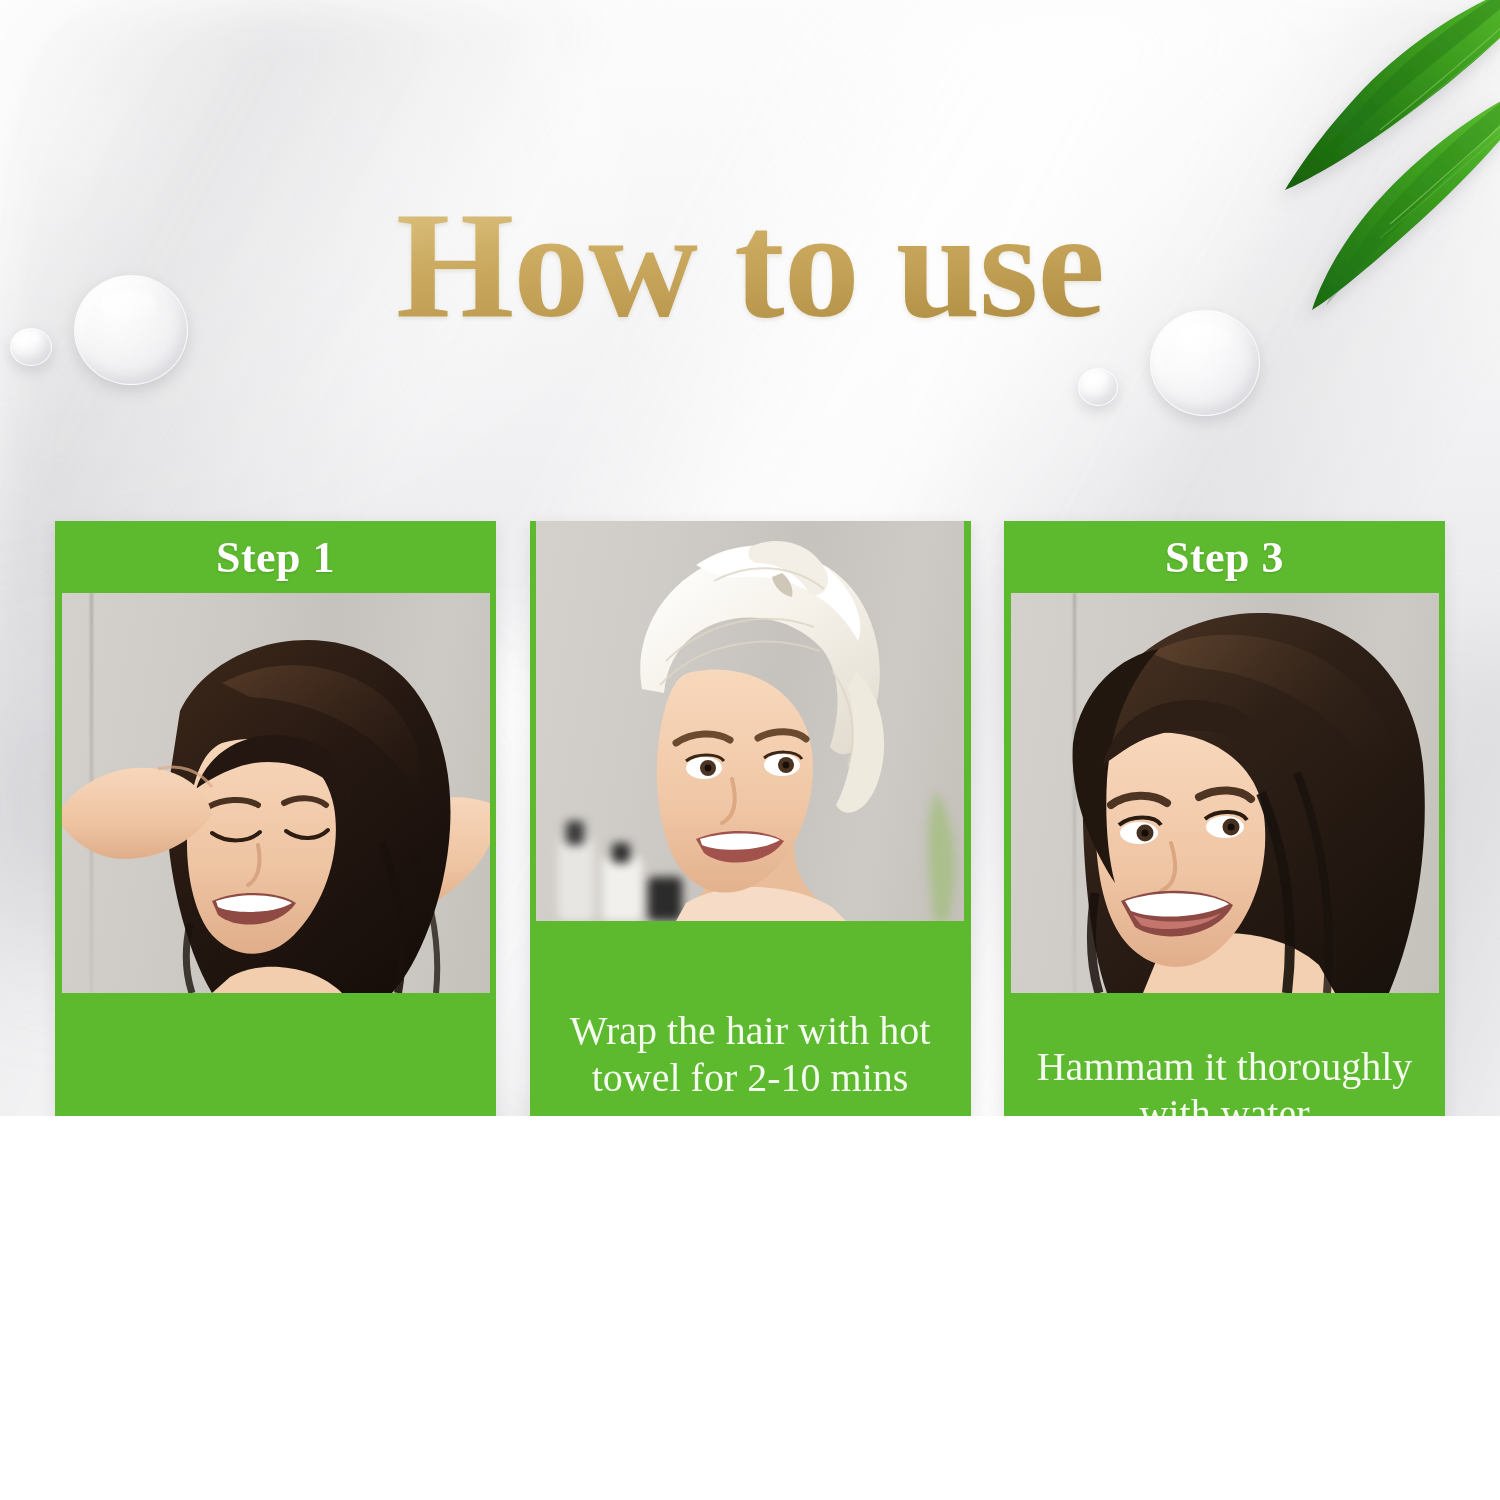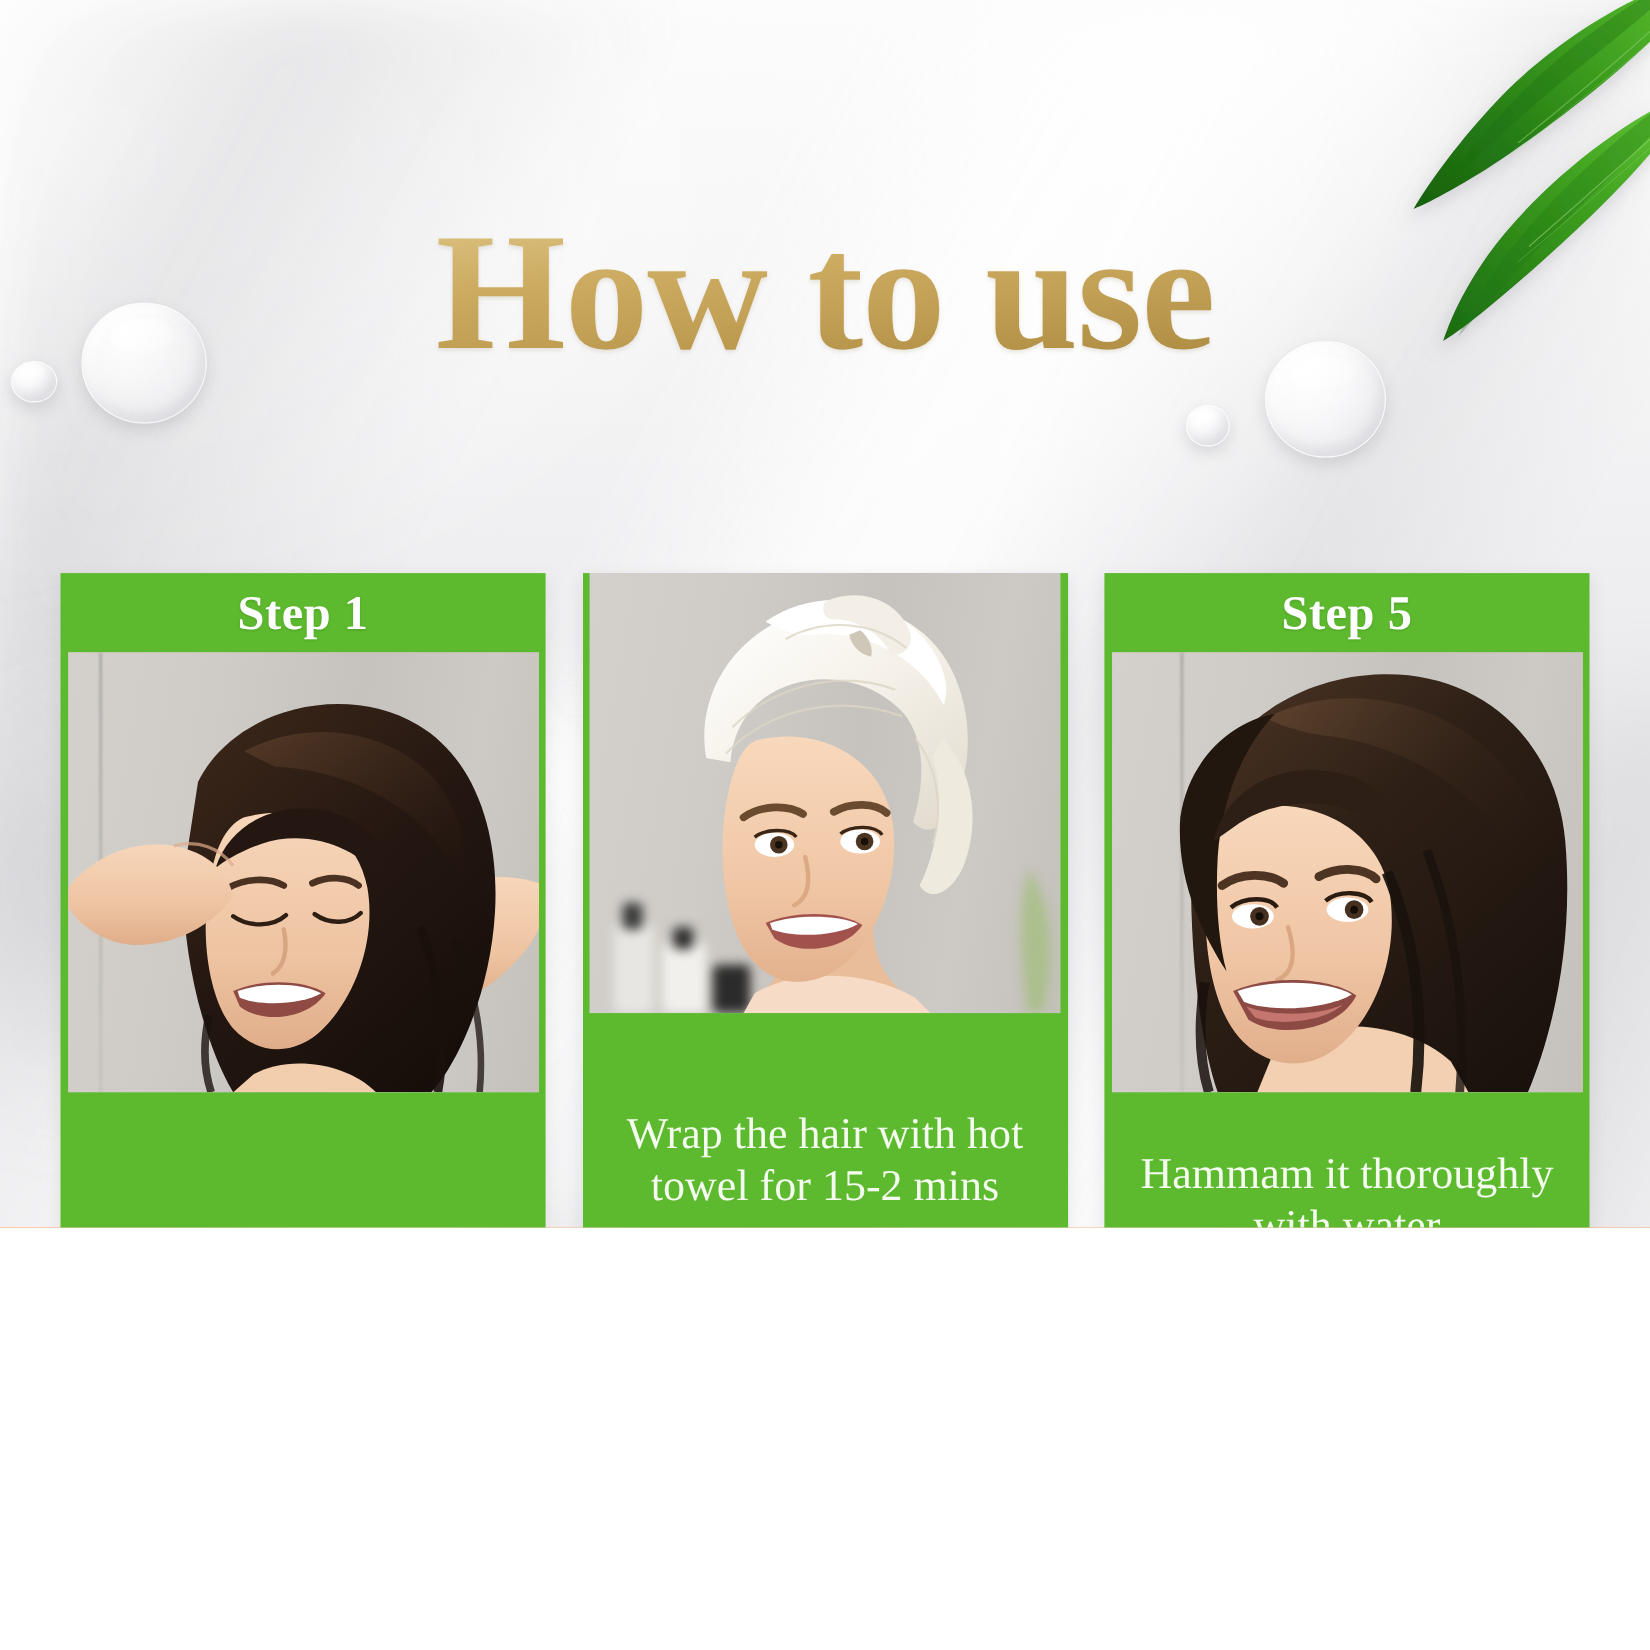--- a/index.html
+++ b/index.html
@@ -7,21 +7,21 @@
   html, body {
     width:1500px; height:1500px;
     overflow:hidden;
     font-family:"Liberation Serif", serif;
   }
 
   
   #poster {
     position:relative;
     width:1500px; height:1116px;
-    background:#f97316;
+    background:#f0abfc;
     overflow:hidden;
   }
   .bg-base {
     position:absolute; inset:0;
     background:
       linear-gradient(180deg,#fcfcfc 0%, #f7f7f8 22%, #eeeef0 48%, #e8e8ea 70%, #e4e4e7 100%);
   }
   
   .bg-streaks {
     position:absolute; inset:0;
@@ -353,25 +353,25 @@
             <circle cx="250" cy="244" r="3.4" fill="#17100a"></circle>
           <path d="M150 240 C160 232, 182 232, 188 240" stroke="#3a2617" stroke-width="3" fill="none"></path>
           <path d="M228 237 C238 229, 260 229, 266 238" stroke="#3a2617" stroke-width="3" fill="none"></path>
 
           <path d="M196 258 C202 282, 198 296, 186 302" stroke="#dca982" stroke-width="4" fill="none" stroke-linecap="round"></path>
 
           <path d="M160 318 C188 306, 230 308, 248 320 C232 344, 188 348, 168 332 Z" fill="#a2524c"></path>
           <path d="M164 318 C190 310, 226 311, 244 319 C226 330, 186 332, 166 324 Z" fill="#ffffff"></path>
         </svg>
       </div>
-      <div class="card-caption">Wrap the hair with hot towel for 15-2 mins</div>
+      <div class="card-caption">Wrap the hair with hot towel for 2-10 mins</div>
     </div>
 
     <div class="card">
-      <div class="card-header">Step 5</div>
+      <div class="card-header">Step 3</div>
       <div class="card-photo">
         <div class="photo-bg-wall"></div>
         <div class="wall-line" style="left:62px;"></div>
         <svg class="photo-svg" viewBox="0 0 428 400" preserveAspectRatio="xMidYMid slice">
           <defs>
             <linearGradient id="skin3" x1="0" y1="0" x2="0" y2="1">
               <stop offset="0%" stop-color="#f8d7bb"></stop>
                 <stop offset="60%" stop-color="#efc5a4"></stop>
                 <stop offset="100%" stop-color="#e1ae8b"></stop>
             </linearGradient>

